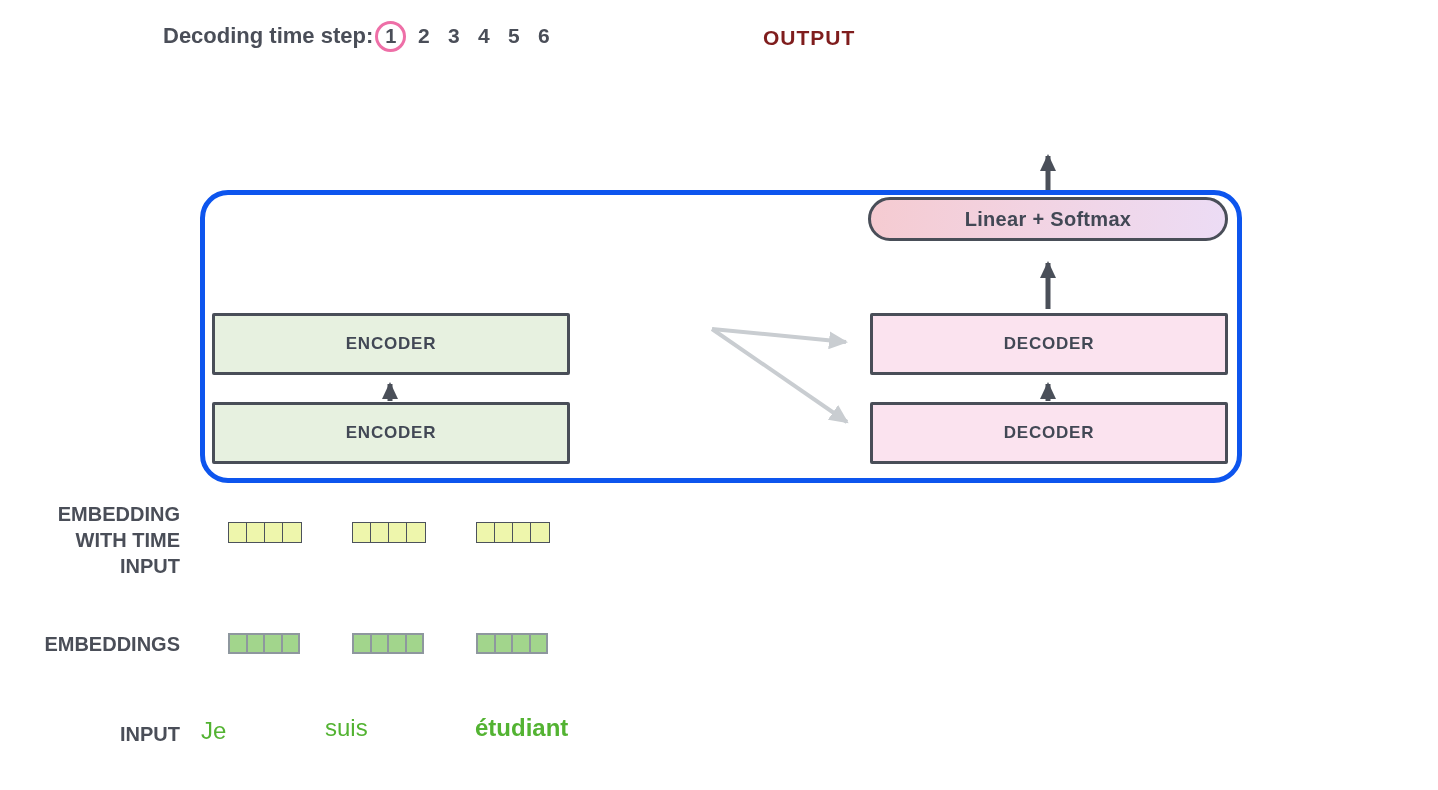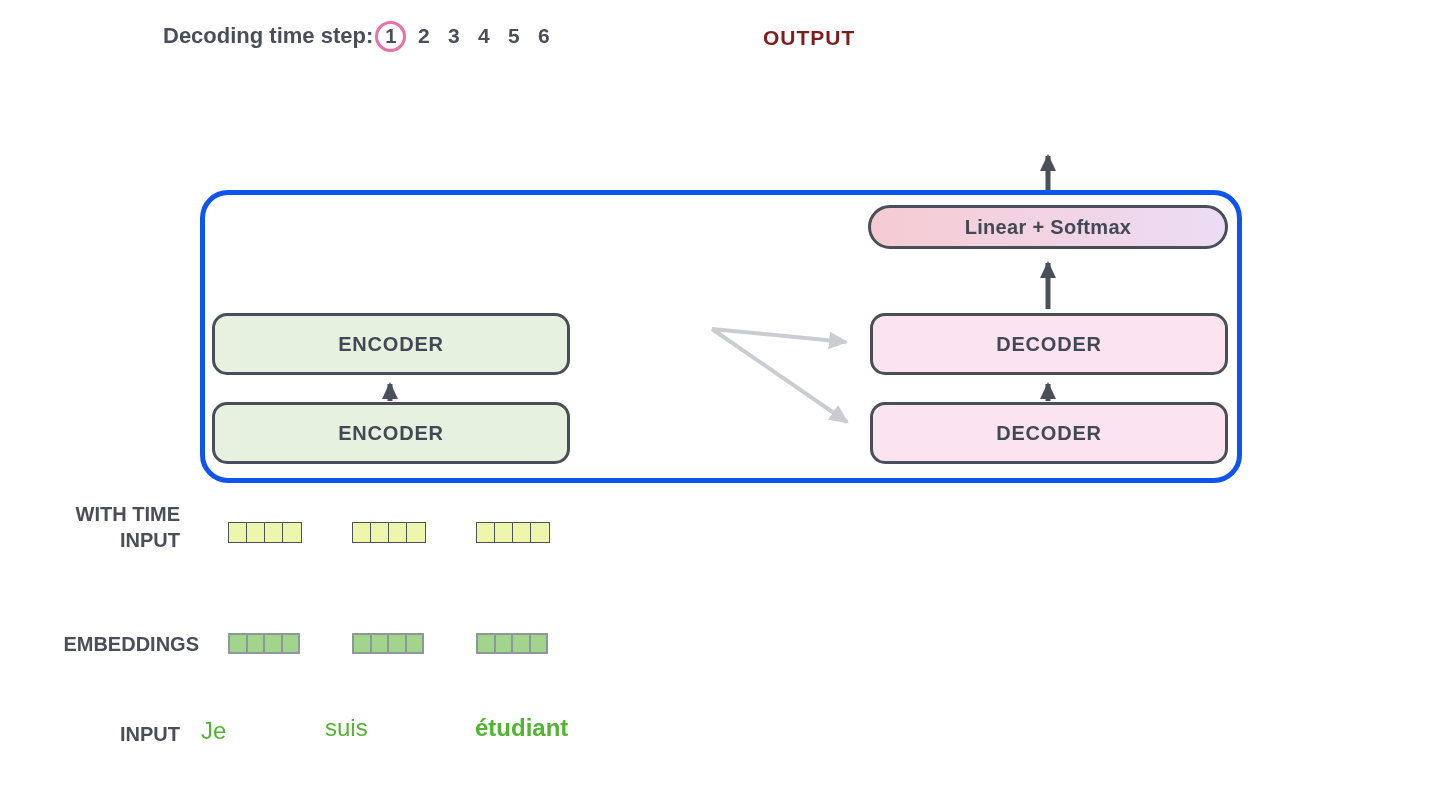--- a/index.html
+++ b/index.html
@@ -32,46 +32,46 @@
 
   
   .model-frame {
     position:absolute; left:200px; top:190px; width:1042px; height:293px;
     border:5px solid #0d55ee; border-radius:28px; background:transparent;
   }
 
   
   .block {
     position:absolute; display:flex; align-items:center; justify-content:center;
-    border:3.5px solid #494e58; border-radius:15px;
-    font-size:20px; font-weight:700; letter-spacing:0.8px; color:#424855;
+    border:3.5px solid #494e58; border-radius:2px;
+    font-size:17px; font-weight:700; letter-spacing:0.8px; color:#424855;
   }
   .encoder { left:212px; width:358px; height:62px; background:#e7f1e0; }
   .enc-top { top:313px; }
   .enc-bottom { top:402px; }
   .decoder { left:870px; width:358px; height:62px; background:#fbe3ef; }
   .dec-top { top:313px; }
   .dec-bottom { top:402px; }
   .softmax {
-    left:868px; top:205px; width:360px; height:44px;
+    left:868px; top:197px; width:360px; height:44px;
     border-radius:22px;
     background:linear-gradient(95deg,#f5cbd1 0%,#f2d3e2 45%,#ecdcf5 100%);
     font-size:20px; letter-spacing:0.3px;
   }
 
   
   .arrows { position:absolute; left:0; top:0; width:1438px; height:790px; pointer-events:none; }
 
   
   .side-label {
     position:absolute; left:0; width:180px; text-align:right;
     font-size:20px; font-weight:700; color:#4a4e58;
   }
   .lbl-emb-time { top:501px; line-height:26px; }
-  .lbl-embeddings { top:633px;margin-left:19px; }
+  .lbl-embeddings { top:633px; }
   .lbl-input { top:723px; }
 
   
   .cell-group { position:absolute; display:flex; }
   .cell { width:19.5px; height:21px; }
   .yellow-cells .cell { background:#eef6ac; border:1.5px solid #4c525c; }
   .yellow-cells .cell + .cell { margin-left:-1.5px; }
   .green-cells .cell { background:#a2d58c; border:2px solid #8e979e; }
   .green-cells .cell + .cell { margin-left:-2px; }
   .yg1 { left:228px; top:522px; }
@@ -125,20 +125,21 @@
     </defs>
     <line x1="1048" y1="190" x2="1048" y2="156" stroke="#4a4f59" stroke-width="5" marker-end="url(#head-dark)"></line>
     <line x1="1048" y1="309" x2="1048" y2="263" stroke="#4a4f59" stroke-width="5" marker-end="url(#head-dark)"></line>
     <line x1="1048" y1="401" x2="1048" y2="384" stroke="#4a4f59" stroke-width="5" marker-end="url(#head-dark)"></line>
     <line x1="390" y1="401" x2="390" y2="384" stroke="#4a4f59" stroke-width="5" marker-end="url(#head-dark)"></line>
     <line x1="712" y1="329" x2="846" y2="342" stroke="#c9cdd1" stroke-width="4" marker-end="url(#head-gray)"></line>
     <line x1="712" y1="329" x2="847" y2="422" stroke="#c9cdd1" stroke-width="4" marker-end="url(#head-gray)"></line>
   </svg>
 
   <div class="side-label lbl-emb-time">
+    <div>EMBEDDING</div>
     <div>WITH TIME</div>
     <div>INPUT</div>
   </div>
   <div class="side-label lbl-embeddings">EMBEDDINGS</div>
   <div class="side-label lbl-input">INPUT</div>
 
   <div class="cell-group yellow-cells yg1">
       <div class="cell"></div>
       <div class="cell"></div>
       <div class="cell"></div>

